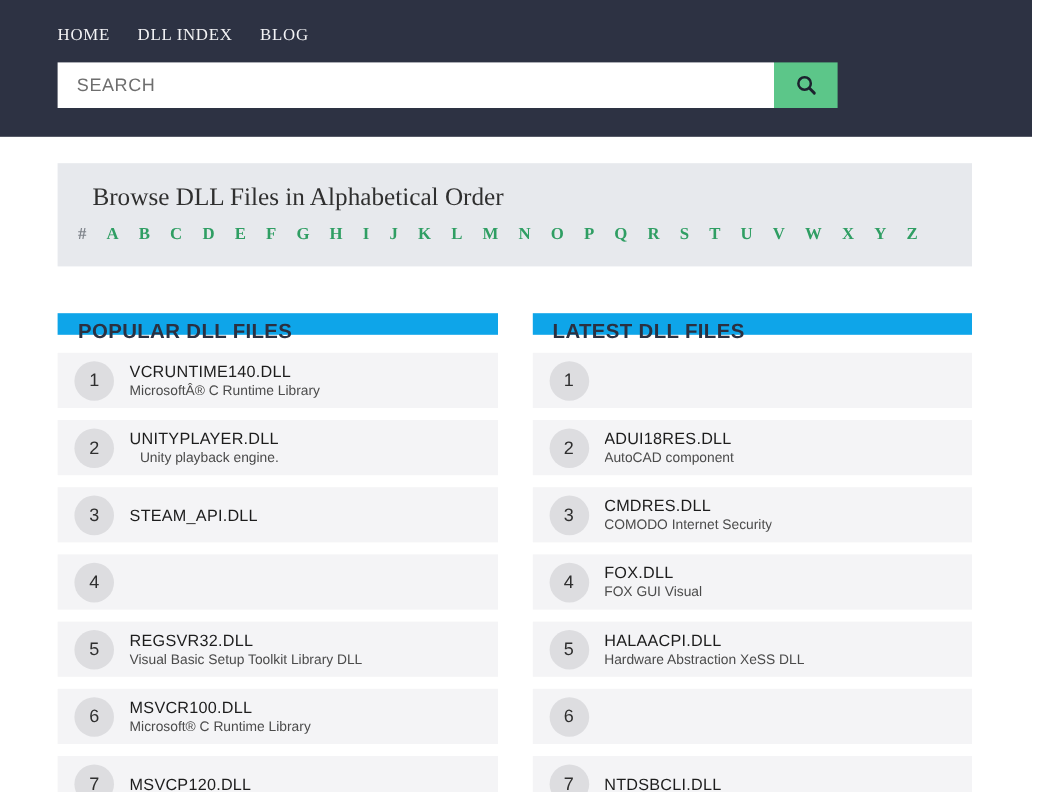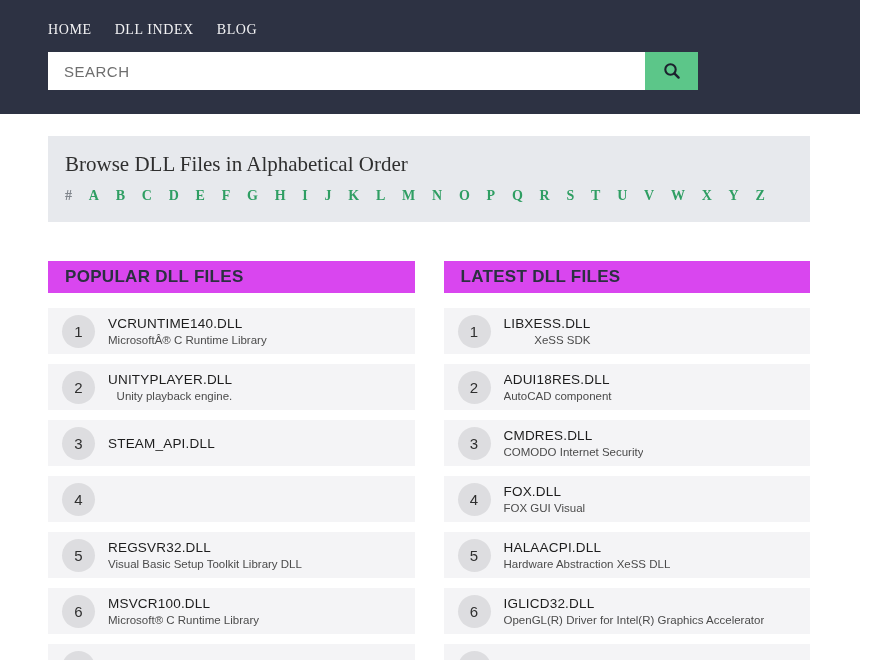--- a/index.html
+++ b/index.html
@@ -18,28 +18,28 @@
                   font-family:"Liberation Sans", sans-serif; }
   .search-input::placeholder { color:#6e6e6e; letter-spacing:.5px; }
   .search-btn { width:53px; flex:0 0 53px; border:0; background:#5cc689; cursor:pointer;
                 display:flex; align-items:center; justify-content:center; }
 
   
   .content { position:absolute; left:48px; top:136px; width:762px; }
 
   .browse-box { background:#e7e9ed; padding:16px 17px 20px 17px; height:86px; }
   .browse-title { font-family:"Liberation Serif", serif; font-weight:400;
-                  font-size:21px; color:#2f2f2f; }
+                  font-size:21px; color:#2f2f2f;margin-left:12px; }
   .alpha-row { display:flex; justify-content:space-between; width:700px; margin-top:11px;
                font-family:"Liberation Serif", serif; font-weight:bold; font-size:14px; }
   .alpha-char { color:#2f9e63; cursor:pointer; }
   .alpha-char.muted { color:#80858c; }
 
   .columns { display:grid; grid-template-columns:1fr 1fr; column-gap:29px; margin-top:39px; }
-  .col-header { background:#d946ef; color:#2b3040; height:32px; line-height:32px;
+  .col-header { background:#0ea5e9; color:#2b3040; height:18px; line-height:32px;
                 padding-left:17px; font-weight:bold; font-size:17px; letter-spacing:.3px; }
   .dll-list { margin-top:15px; display:flex; flex-direction:column; gap:10px; }
   .dll-item { background:#f4f4f6; height:46px; display:flex; align-items:center;
               padding-left:14px; cursor:pointer; overflow:hidden; }
   .rank { width:33px; height:33px; flex:0 0 33px; border-radius:50%; background:#dddde0;
           display:flex; align-items:center; justify-content:center;
           font-size:15px; color:#2f2f2f; }
   .meta { margin-left:13px; overflow:hidden; }
   .dll-name { font-weight:normal; font-size:13.5px; color:#1d1d1d; letter-spacing:.2px;
               white-space:nowrap; }
@@ -158,24 +158,20 @@
 
     </div>
   </div>
 </div>
       </section>
       <section>
         <h2 class="col-header">LATEST DLL FILES</h2>
         <div class="dll-list">
   <div class="dll-item">
     <div class="rank">1</div>
-    <div class="meta">
-      <div class="dll-name">LIBXESS.DLL</div>
-      <div class="dll-desc">XeSS SDK</div>
-    </div>
   </div>
 
   <div class="dll-item">
     <div class="rank">2</div>
     <div class="meta">
       <div class="dll-name">ADUI18RES.DLL</div>
       <div class="dll-desc">AutoCAD component</div>
     </div>
   </div>
 
@@ -198,24 +194,20 @@
   <div class="dll-item">
     <div class="rank">5</div>
     <div class="meta">
       <div class="dll-name">HALAACPI.DLL</div>
       <div class="dll-desc">Hardware Abstraction XeSS DLL</div>
     </div>
   </div>
 
   <div class="dll-item">
     <div class="rank">6</div>
-    <div class="meta">
-      <div class="dll-name">IGLICD32.DLL</div>
-      <div class="dll-desc">OpenGL(R) Driver for Intel(R) Graphics Accelerator</div>
-    </div>
   </div>
 
   <div class="dll-item">
     <div class="rank">7</div>
     <div class="meta">
       <div class="dll-name">NTDSBCLI.DLL</div>
 
     </div>
   </div>
 </div>

